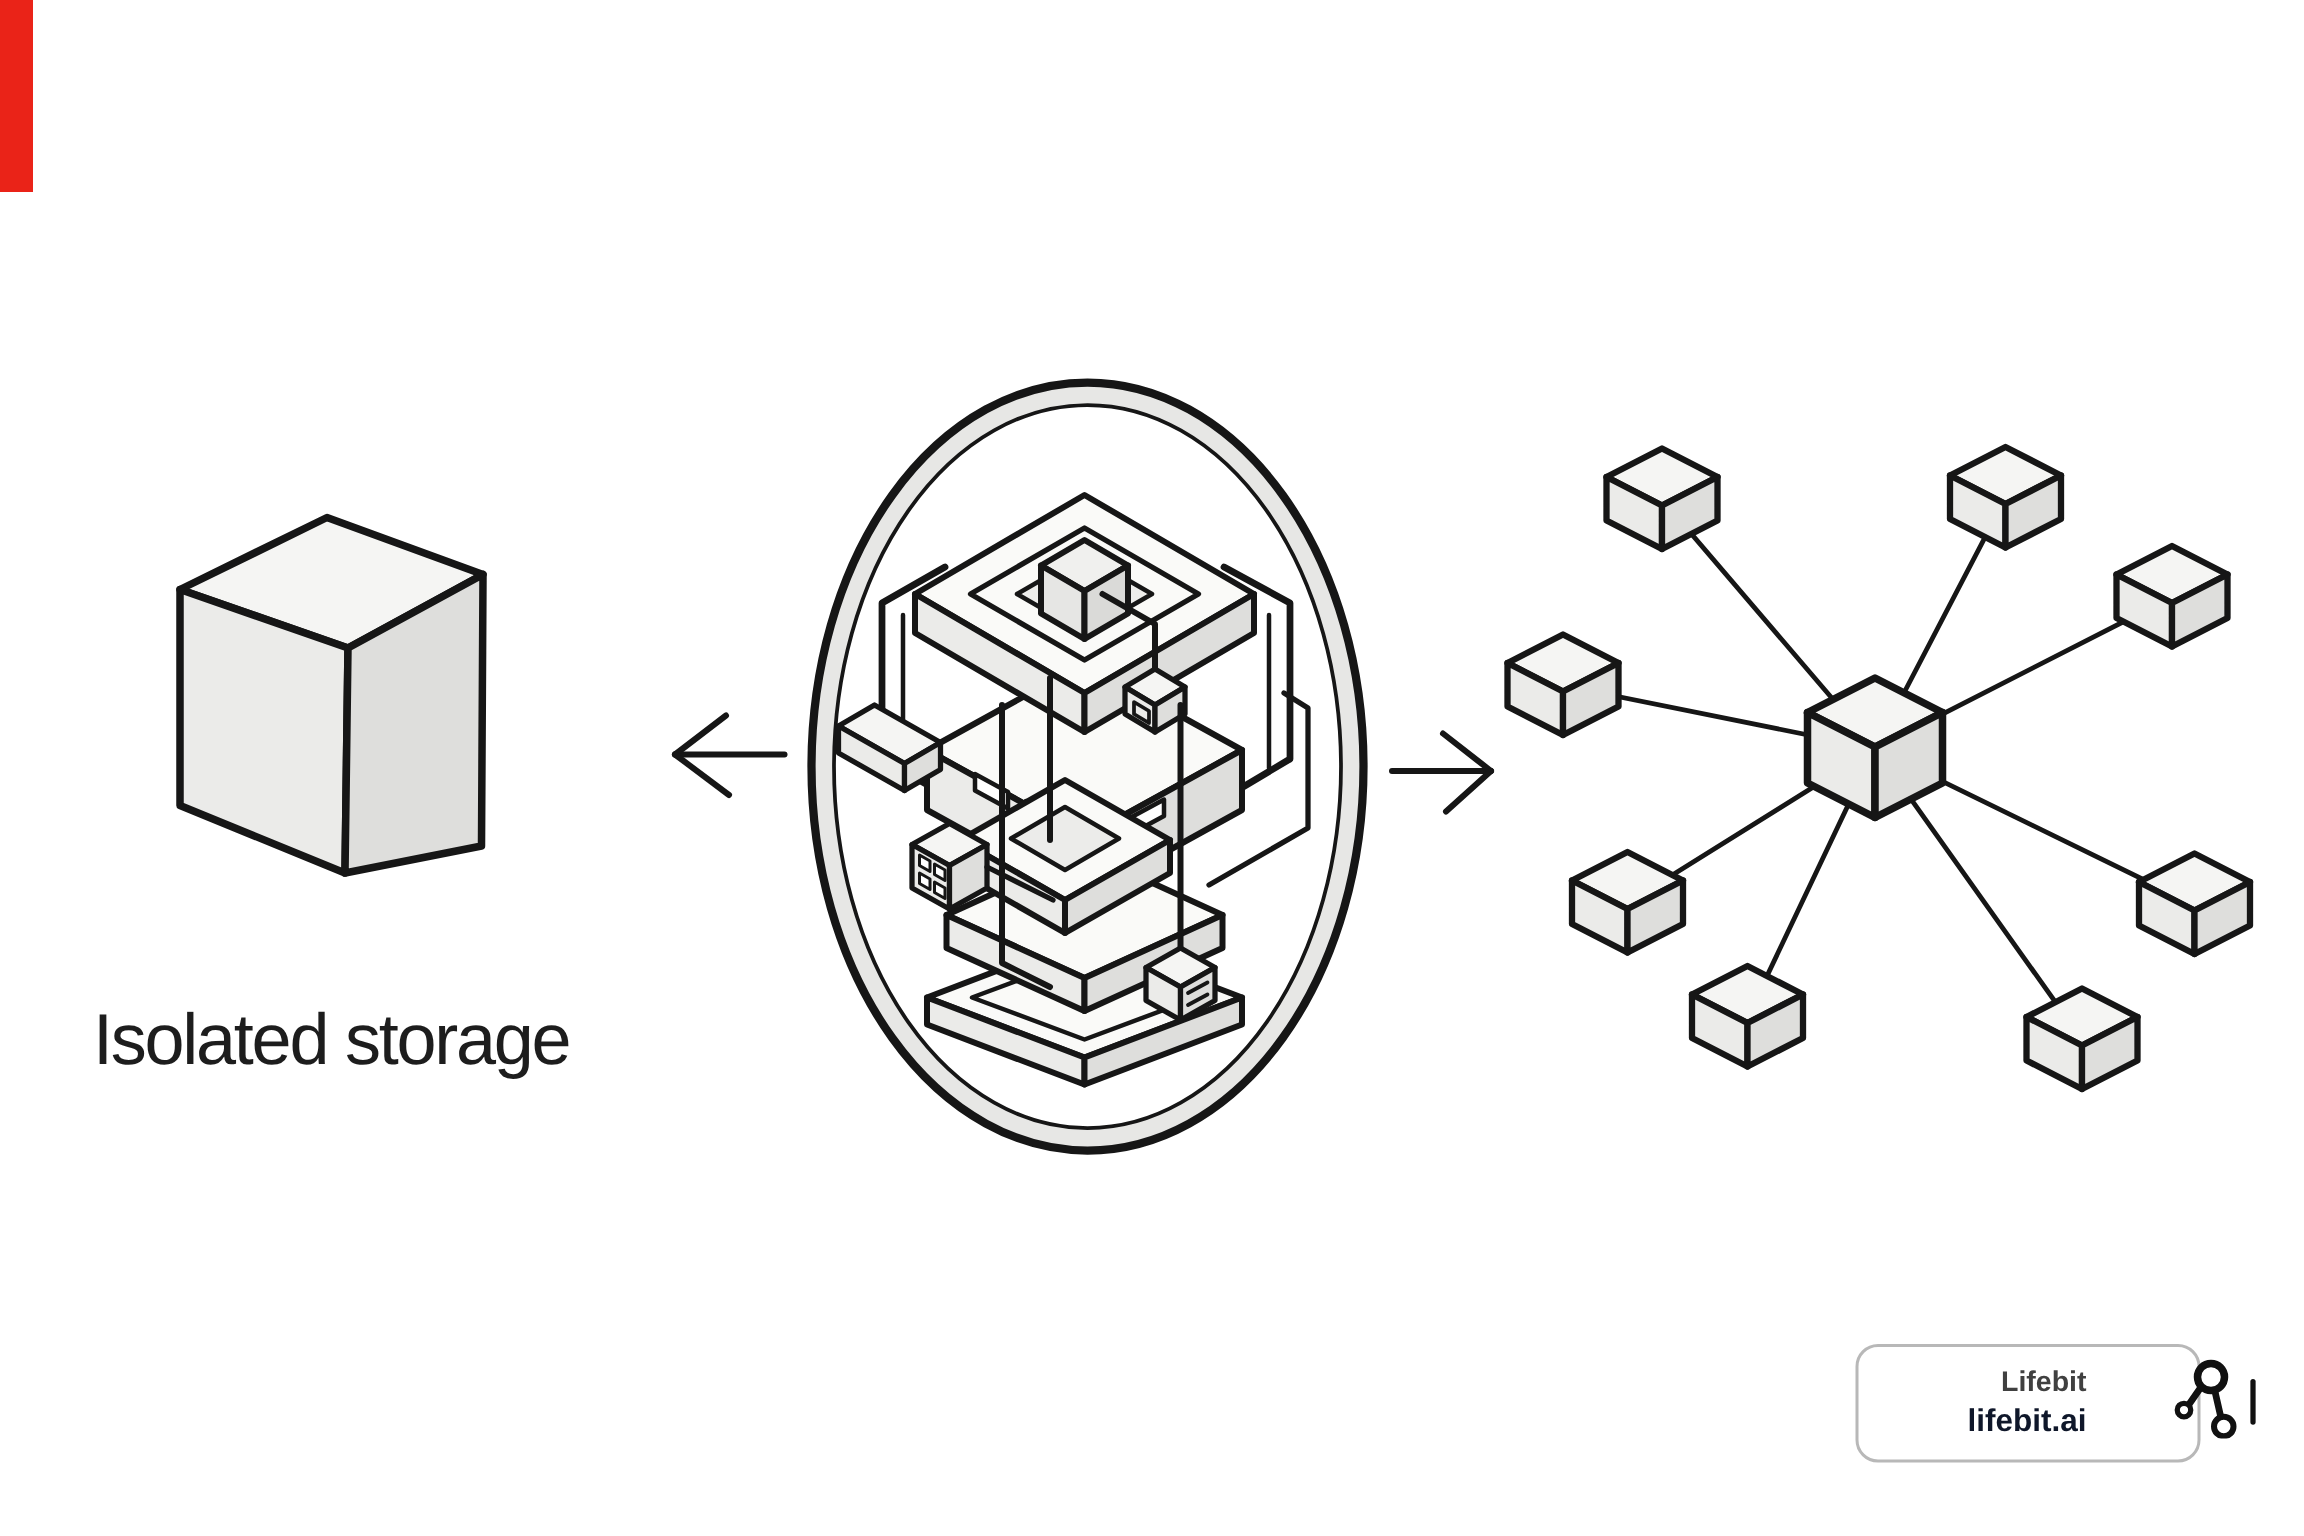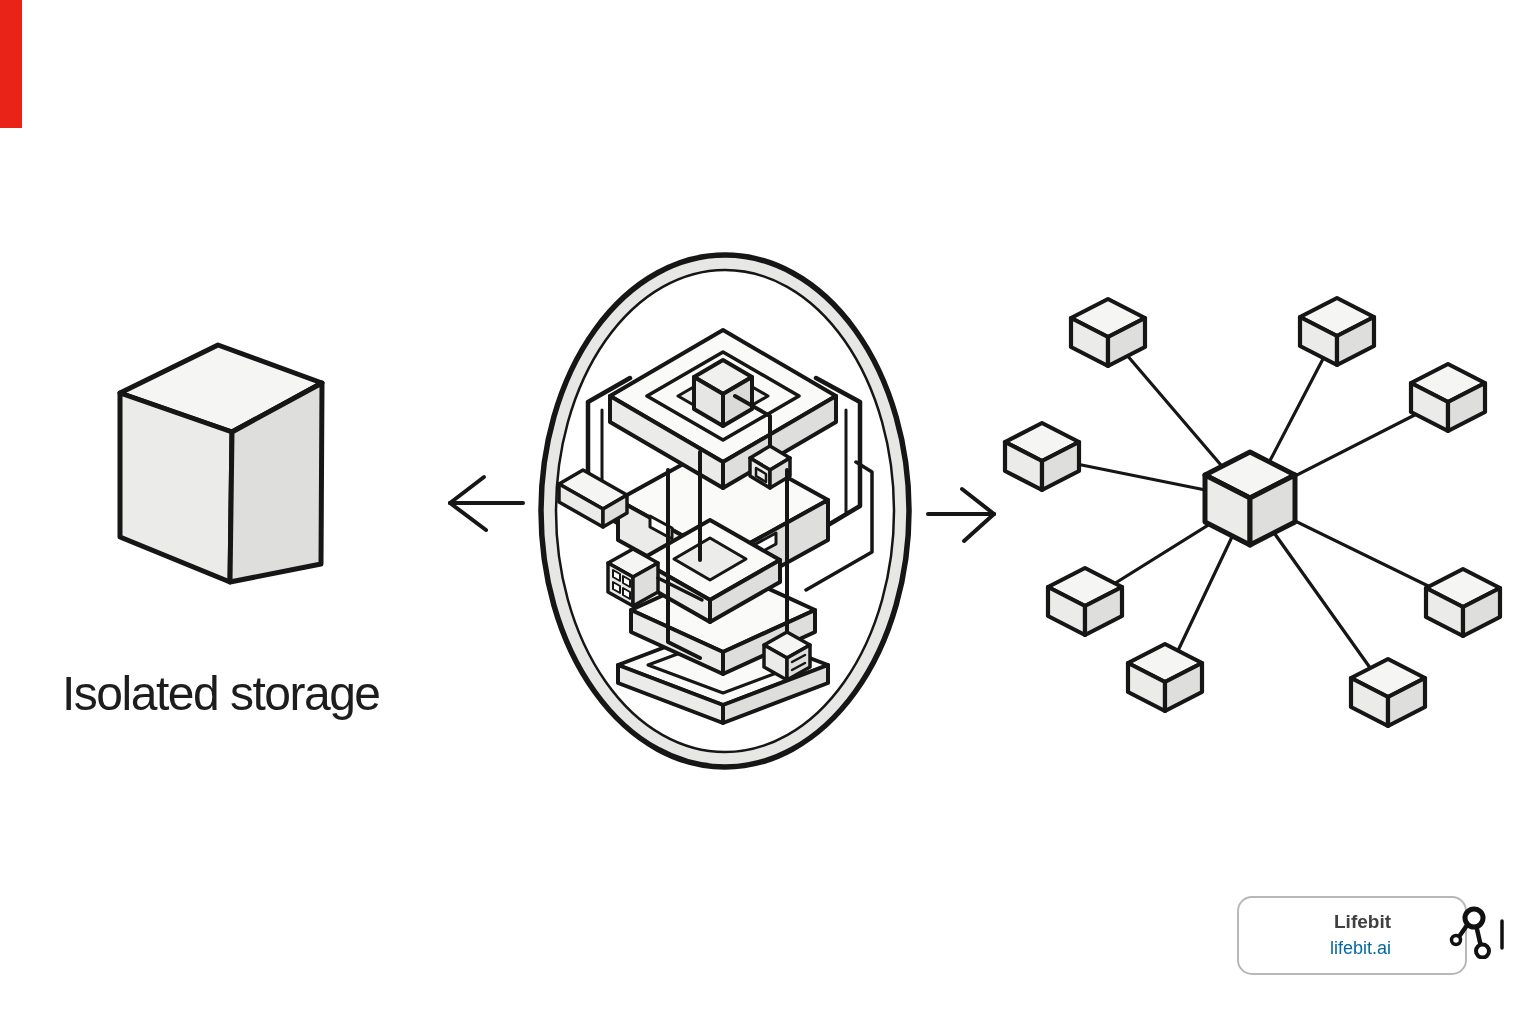--- a/index.html
+++ b/index.html
@@ -19,21 +19,21 @@
   }
   .brand-badge{
     position:absolute;left:1237px;top:896px;width:230px;height:79px;
     background:#ffffff;border:2.5px solid #b8b8b8;border-radius:15px;
     box-sizing:border-box;
   }
   .badge-text{
     position:absolute;right:74px;top:11px;text-align:right;line-height:26px;
   }
   .badge-brand{font-size:19px;font-weight:700;color:#404040;}
-  .badge-domain{font-size:18px;font-weight:400;color:#0369a1;}
+  .badge-domain{font-size:21px;font-weight:700;color:#0f172a;}
   .badge-logo{position:absolute;left:206px;top:5px;}
 </style>
 </head>
 <body>
 
 <div class="stage">
 
   <div class="edge-marker"></div>
 
   <svg class="diagram-svg" viewBox="0 0 1536 1024" xmlns="http://www.w3.org/2000/svg" stroke-linejoin="round" stroke-linecap="round">

